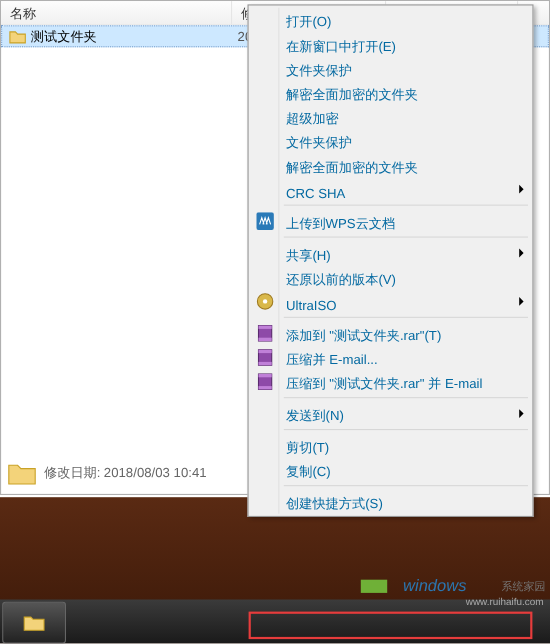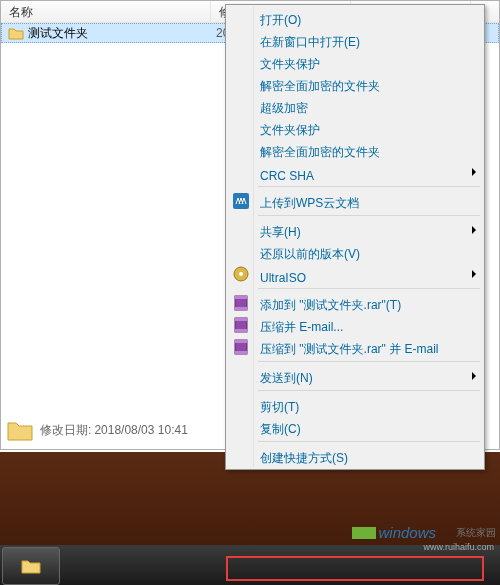--- a/index.html
+++ b/index.html
@@ -25,21 +25,21 @@
 .context-menu .gutter { position: absolute; top: 2px; left: 2px; bottom: 2px; width: 26px; background: #f0f0f0; border-right: 1px solid #e0e0e0; }
 .menu-item { position: relative; display: flex; align-items: flex-end; height: 22px; padding-left: 32px; padding-right: 18px; color: #0369a1; cursor: default; }
 .menu-item .label { white-space: nowrap; }
 .menu-item .arrow { position: absolute; right: 6px; top: 50%; transform: translateY(-50%); border-left: 4px solid #000; border-top: 4px solid transparent; border-bottom: 4px solid transparent; }
 .menu-item .icn { position: absolute; left: 5px; width: 16px; height: 16px; top: 3px; }
 .menu-sep { margin: 3px 2px 3px 30px; border-top: 1px solid #d7d7d7; }
 
 .highlight { position: absolute; border: 2px solid #e63c3c; pointer-events: none; }
 .hl-menu { top: 556px; left: 226px; width: 258px; height: 25px; }
 
-.watermark { position: absolute; right: 4px; bottom: 44px; display: flex; align-items: center; gap: 2px; opacity: 0.95; }
+.watermark { position: absolute; right: 4px; bottom: 44px; display: flex; align-items: center; gap: 14px; opacity: 0.95; }
 .wm-logo { display: flex; }
 .wm-logo div { width: 12px; height: 12px; }
 .wm-text { font-family: "Microsoft YaHei", sans-serif; font-size: 15px; color: #2a7ab8; font-style: italic; }
 .wm-sub { font-size: 10px; color: #777; margin-left: 18px; }
 </style>
 </head>
 <body>
 
 <div class="explorer">
   <div class="list-header">

